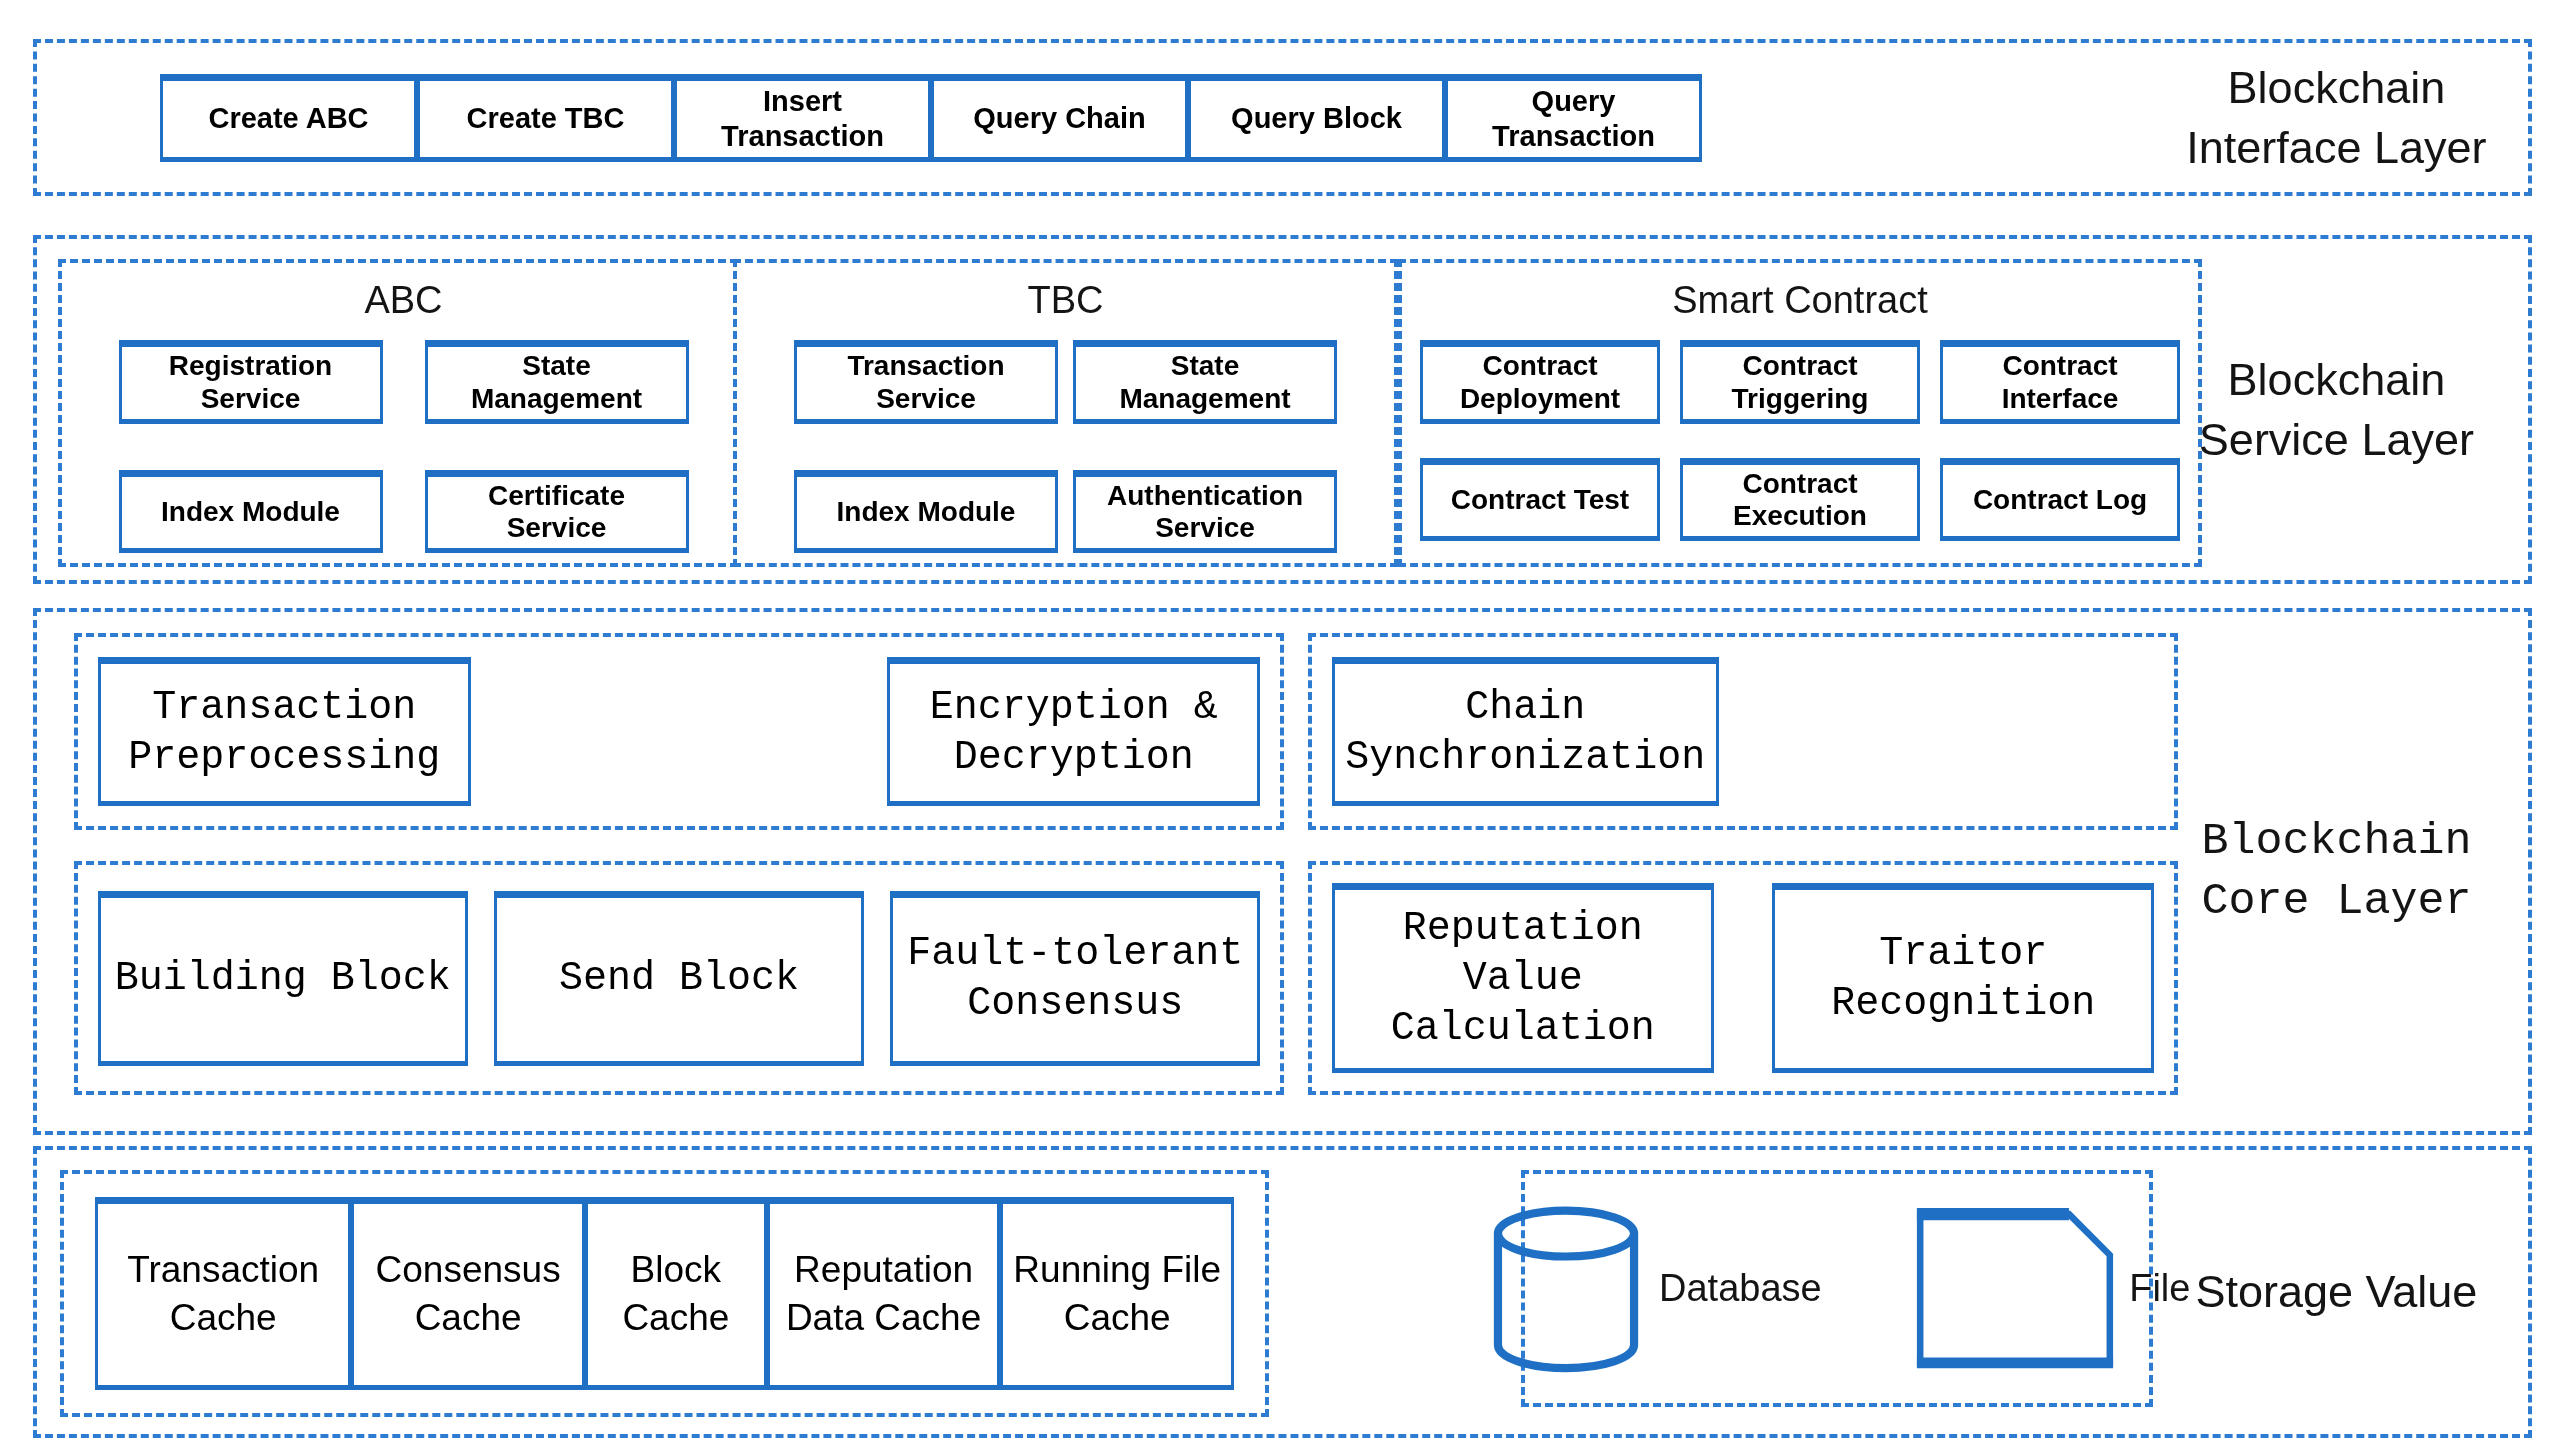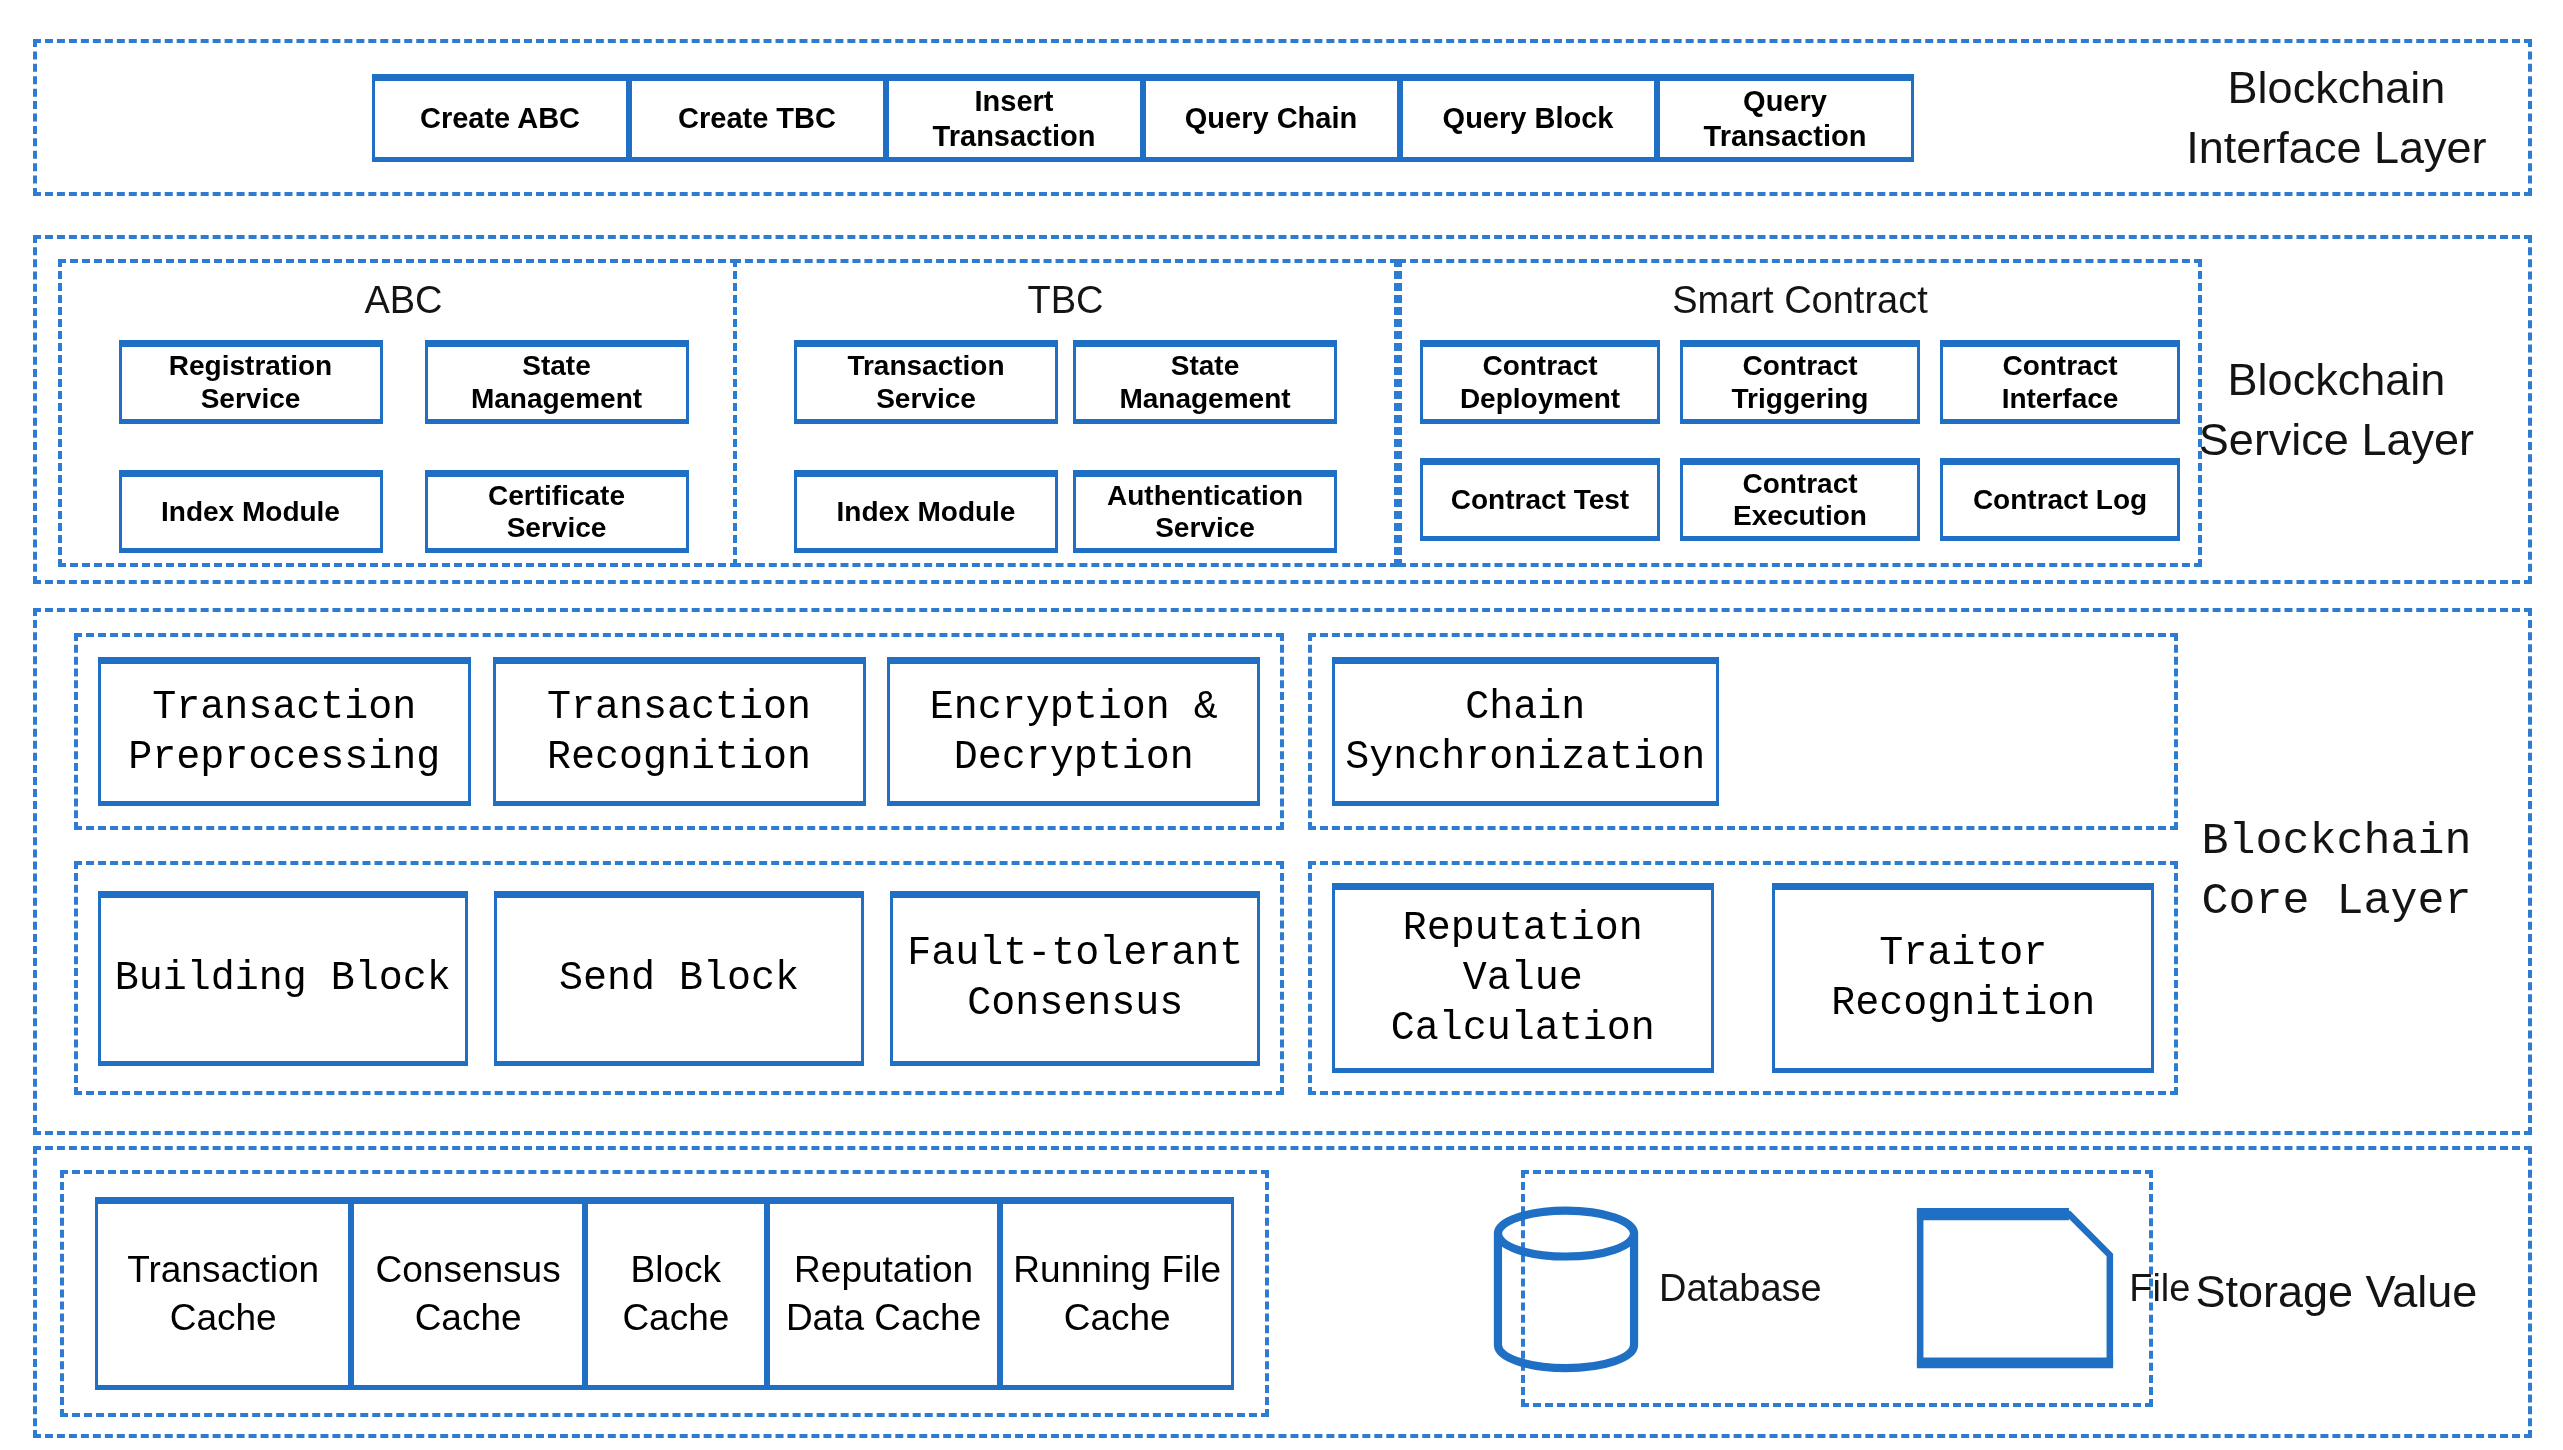--- a/index.html
+++ b/index.html
@@ -37,21 +37,21 @@
     background:#fff;
     border:3.3px solid var(--accent);
     border-top-width:7.4px;border-bottom-width:5.7px;
     box-sizing:border-box;
     display:flex;align-items:center;justify-content:center;
     text-align:center;color:#000;
   }
   
   .iface-row{
     position:absolute;left:123px;top:0;bottom:0;width:1965px;
-    display:flex;align-items:center;justify-content:center;
+    display:flex;align-items:center;justify-content:flex-start;
   }
   .box.sm{width:257px;min-height:88px;font-size:29px;font-weight:700;line-height:1.18;padding:3.3px 11.5px;}
 
   
   .group{
     position:absolute;
     border:4.1px dashed var(--dash);
     box-sizing:border-box;background:var(--bg);
   }
   #group-abc{left:20.5px;top:19.7px;width:692px;height:308px;}
@@ -137,21 +137,20 @@
     </div>
 
     <div class="layer-label">Blockchain Service Layer</div>
   </section>
 
   <section class="band" id="band-core">
 
     <div class="group" id="core-a">
       <div class="core-row">
         <div class="box lg w455">Transaction Preprocessing</div>
-        <div class="box lg w455">Transaction Recognition</div>
         <div class="box lg w455">Encryption &amp; Decryption</div>
       </div>
     </div>
 
     <div class="group" id="core-b">
       <div class="core-row">
         <div class="box lg w470">Chain Synchronization</div>
       </div>
     </div>
 

